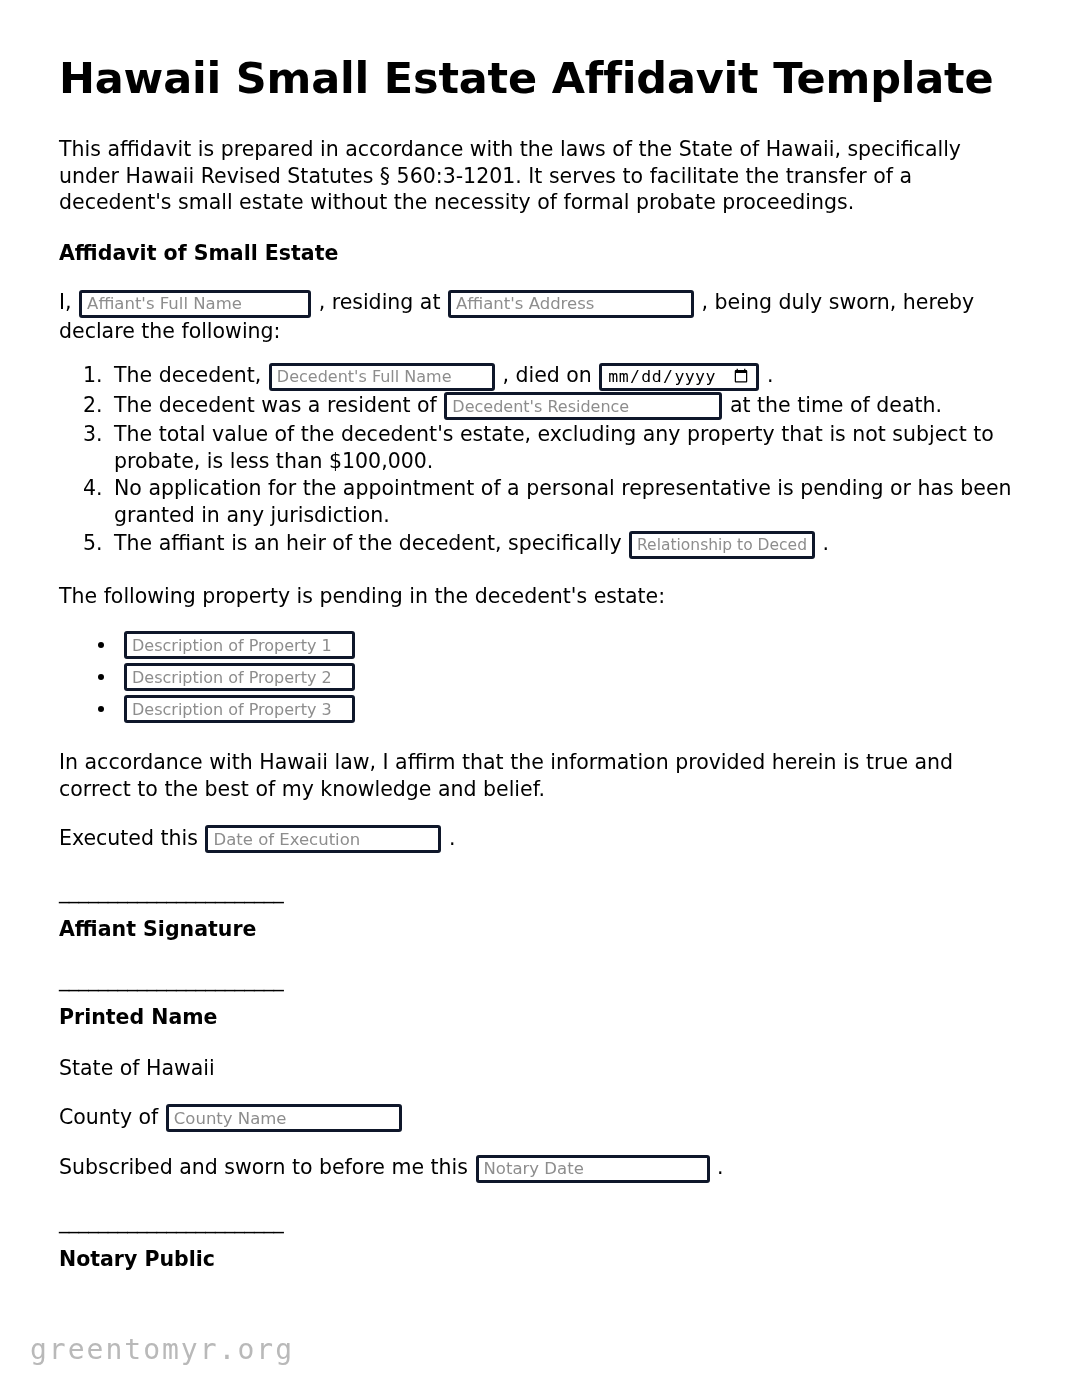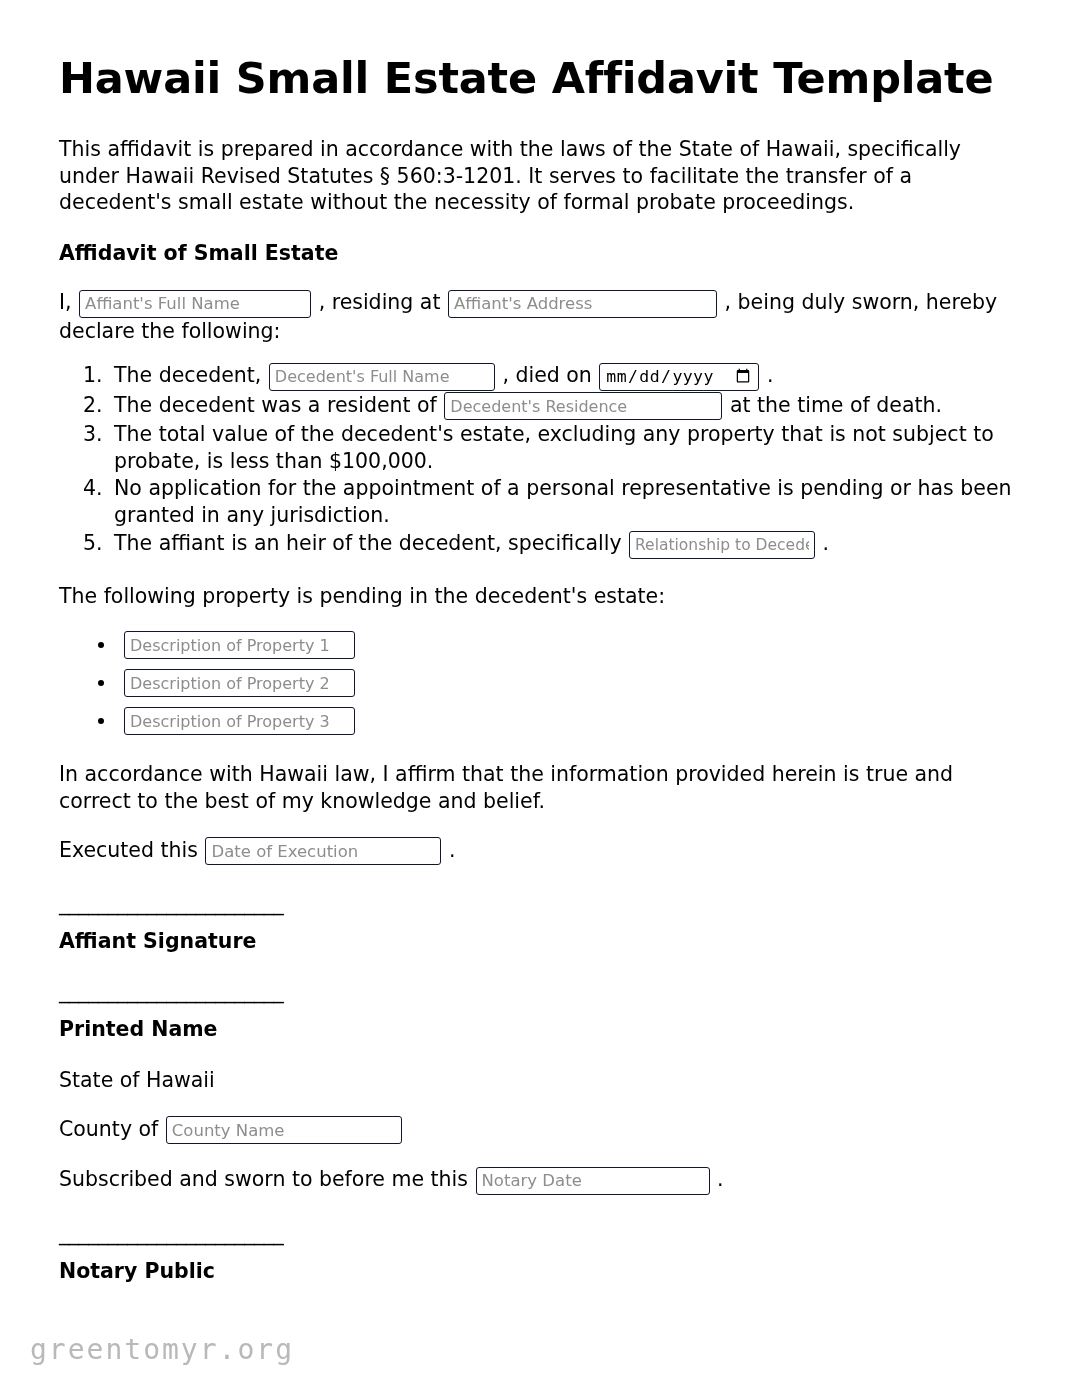--- a/index.html
+++ b/index.html
@@ -44,35 +44,35 @@
     max-width: 955px;
   }
   p.declare-line {
     margin-bottom: 18px;
   }
   
   input.fld {
     font-family: "DejaVu Sans", "Liberation Sans", sans-serif;
     font-size: 16.5px;
     color: #000;
-    border: 1px solid #0f172a;
+    border: 3px solid #0f172a;
     border-radius: 3px;
     background: #fff;
     padding: 3px 5px;
     box-sizing: border-box;
     height: 28px;
     vertical-align: baseline;
     margin: 0 1px;
   }
   input.fld::placeholder {
     color: #8d8d8d;
     opacity: 1;
   }
   input.w-affiant-name { width: 232px; }
-  input.w-affiant-addr { width: 269px; }
+  input.w-affiant-addr { width: 246px; }
   input.w-dec-name    { width: 226px; font-size: 16px; }
   input.w-dec-res     { width: 278px; font-size: 16px; }
   input.w-relation    { width: 186px; font-size: 15.5px; }
   input.w-prop        { width: 231px; font-size: 16px; }
   input.w-exec-date   { width: 236px; }
   input.w-county      { width: 236px; }
   input.w-notary-date { width: 234px; }
   input.w-notary-exp  { width: 232px; font-size: 16px; }
 
   input.datefld {
@@ -98,21 +98,21 @@
     list-style-type: disc;
     font-size: 20.5px;
     margin: 0 0 26px 0;
     padding-left: 58px;
   }
   ul.props > li {
     margin-bottom: 0px;
     padding-left: 6px;
     line-height: 1.0;
   }
-  ul.props > li + li { margin-top: 10px; }
+  ul.props > li + li { margin-top: 4px; }
   
   .sigline {
     font-size: 20.5px;
     letter-spacing: -0.5px;
     margin: 28px 0 10px 0;
     white-space: nowrap;
     line-height: 1.0;
     height: 26px;
   }
   h3.sig-label {

